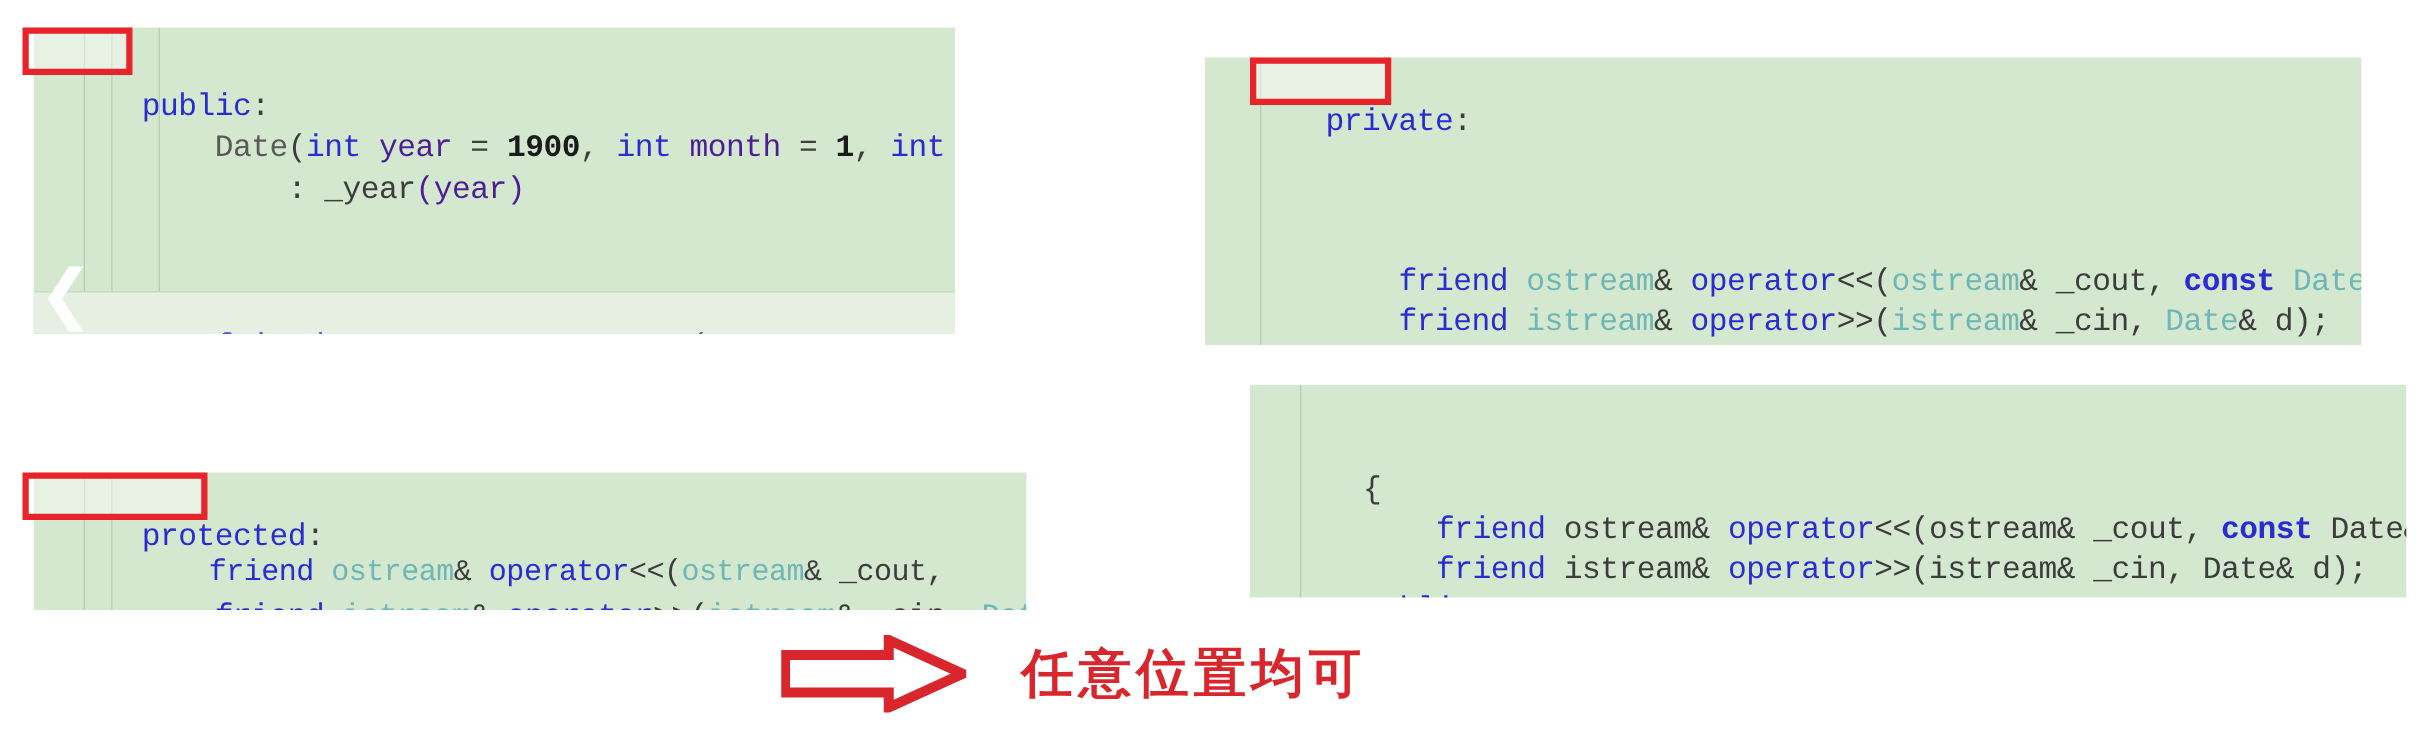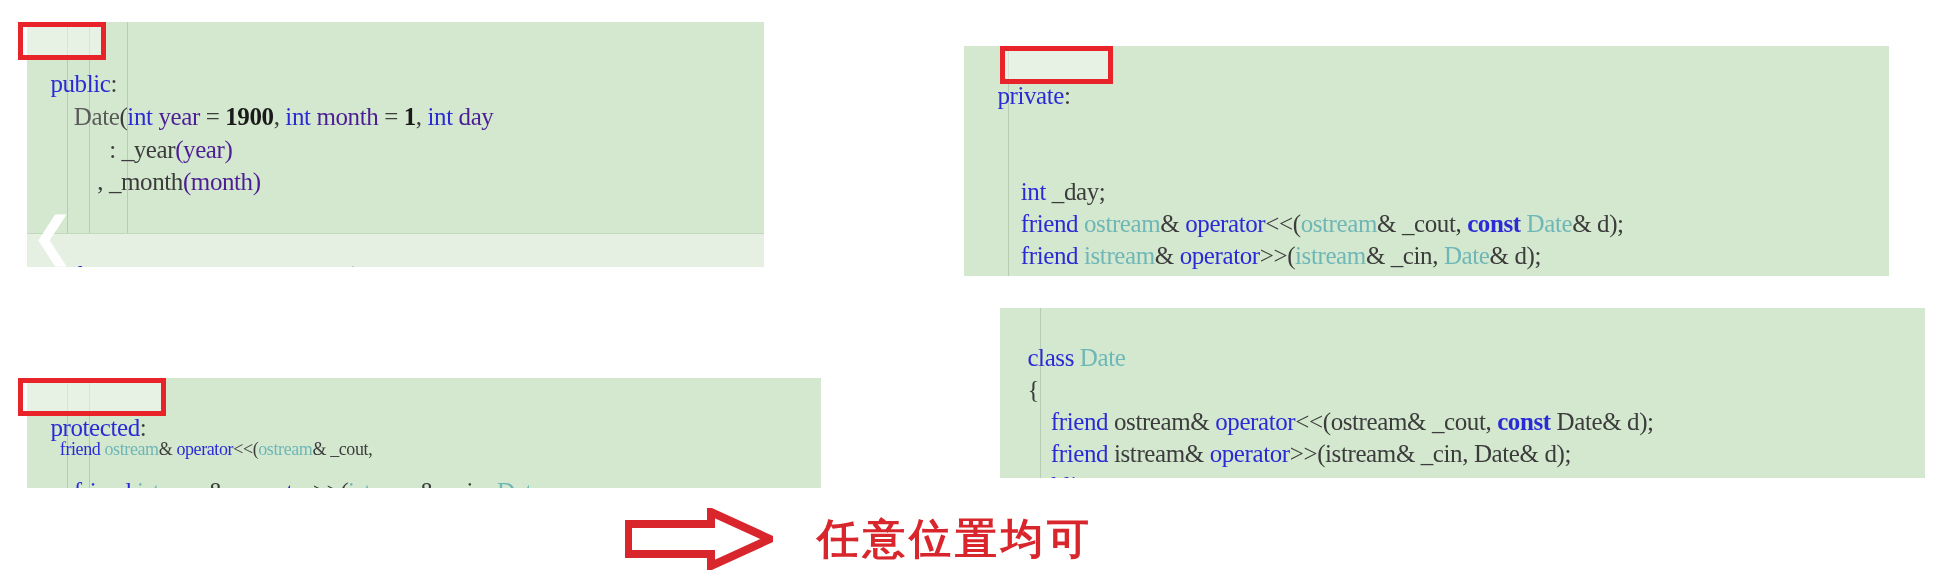--- a/index.html
+++ b/index.html
@@ -17,22 +17,23 @@
 
   
   .code-block {
     position: absolute;
     background: #d4e8cf;
     box-sizing: border-box;
     overflow: hidden;
   }
   .code-line {
     white-space: pre;
-    font-family: Liberation Serif, serif;
+    font-family: Liberation Mono, monospace;
     letter-spacing: -0.4px;
+    padding-left: 28px;
   }
   .code-line.hl {
     background: #e5f0e2;
     box-shadow: 0 -1px 0 #c3d9bd, 0 1px 0 #c3d9bd;
   }
 
   
   .guide {
     position: absolute;
     top: 0;
@@ -95,27 +96,24 @@
   <div class="guide" style="left:100px;"></div>
 
   <div class="code-line" style="position:absolute; left:0px; top:20px; font-size:25px;">
     <span class="kw">public</span><span class="plain">:</span>
   </div>
 
   <div class="code-line" style="position:absolute; left:0px; top:53px; font-size:25px;">
     <span class="dim">    Date</span><span class="plain">(</span><span class="kw">int</span><span class="ident"> year</span><span class="plain"> = </span><span class="num">1900</span><span class="plain">, </span><span class="kw">int</span><span class="ident"> month</span><span class="plain"> = </span><span class="num">1</span><span class="plain">, </span><span class="kw">int</span><span class="ident"> day</span>
   </div>
 
-  <div class="code-line" style="position:absolute; left:0px; top:86px; font-size:25px;margin-left:12px;">
+  <div class="code-line" style="position:absolute; left:0px; top:86px; font-size:25px;">
     <span class="plain">        : _year</span><span class="ident">(year)</span>
   </div>
 
-  <div class="code-line" style="position:absolute; left:0px; top:118px; font-size:25px;">
-    <span class="plain">        , _month</span><span class="ident">(month)</span>
-  </div>
 
 
   <div class="code-line" style="position:absolute; left:0px; top:182px; font-size:25px;">
     <span class="plain">    {}</span>
   </div>
 
   <div class="code-line hl" style="position:absolute; left:0px; top:212px; width:737px; font-size:25px;">
     <span class="kw">    friend</span><span class="type"> ostream</span><span class="plain">&amp;</span><span class="fn"> operator</span><span class="plain">&lt;&lt;(</span><span class="type">ostream</span><span class="plain">&amp; _cout, </span>
   </div>
 
@@ -125,65 +123,59 @@
 <div class="redbox" style="left:18px; top:22px; width:88px; height:38px;"></div>
 
 <div class="code-block" style="left:27px; top:378px; width:794px; height:110px;">
   <div class="guide" style="left:40px;"></div>
   <div class="guide" style="left:62px;"></div>
 
   <div class="code-line" style="position:absolute; left:0px; top:8px; font-size:25px;">
     <span class="kw">protected</span><span class="plain">:</span>
   </div>
 
-  <div class="code-line" style="position:absolute; left:0px; top:40px; font-size:18px;">
+  <div class="code-line" style="position:absolute; left:0px; top:40px; font-size:24px;">
     <span class="kw">    friend</span><span class="type"> ostream</span><span class="plain">&amp;</span><span class="fn"> operator</span><span class="plain">&lt;&lt;(</span><span class="type">ostream</span><span class="plain">&amp; _cout, </span>
   </div>
 
   <div class="code-line" style="position:absolute; left:0px; top:72px; font-size:25px;">
     <span class="kw">    friend</span><span class="type"> istream</span><span class="plain">&amp;</span><span class="fn"> operator</span><span class="plain">&gt;&gt;(</span><span class="type">istream</span><span class="plain">&amp; _cin, </span><span class="type">Date</span>
   </div>
 </div>
 
 <div class="redbox" style="left:18px; top:378px; width:148px; height:38px;"></div>
 
 <div class="code-block" style="left:964px; top:46px; width:925px; height:230px;">
   <div class="guide" style="left:44px;"></div>
 
   <div class="code-line" style="position:absolute; left:10px; top:8px; font-size:25px;">
     <span class="kw">private</span><span class="plain">:</span>
   </div>
 
 
 
-  <div class="code-line" style="position:absolute; left:10px; top:104px; font-size:25px;">
-    <span class="kw">    int</span><span class="plain"> _day;</span>
-  </div>
 
   <div class="code-line" style="position:absolute; left:10px; top:136px; font-size:25px;">
     <span class="kw">    friend</span><span class="type"> ostream</span><span class="plain">&amp;</span><span class="fn"> operator</span><span class="plain">&lt;&lt;(</span><span class="type">ostream</span><span class="plain">&amp; _cout, </span><span class="kwb">const</span><span class="type"> Date</span><span class="plain">&amp; d);</span>
   </div>
 
   <div class="code-line" style="position:absolute; left:10px; top:168px; font-size:25px;">
     <span class="kw">    friend</span><span class="type"> istream</span><span class="plain">&amp;</span><span class="fn"> operator</span><span class="plain">&gt;&gt;(</span><span class="type">istream</span><span class="plain">&amp; _cin, </span><span class="type">Date</span><span class="plain">&amp; d);</span>
   </div>
 
   <div class="code-line" style="position:absolute; left:0px; top:200px; font-size:25px;">
     <span class="plain">};</span>
   </div>
 </div>
 
 <div class="redbox" style="left:1000px; top:46px; width:113px; height:38px;"></div>
 
 <div class="code-block" style="left:1000px; top:308px; width:925px; height:170px;">
   <div class="guide" style="left:40px;"></div>
 
-  <div class="code-line" style="position:absolute; left:4px; top:8px; font-size:25px;">
-    <span class="kw">class</span><span class="type"> Date</span>
-  </div>
 
   <div class="code-line" style="position:absolute; left:4px; top:40px; font-size:25px;">
     <span class="plain">{</span>
   </div>
 
   <div class="code-line" style="position:absolute; left:4px; top:72px; font-size:25px;">
     <span class="kw">    friend</span><span class="plain"> ostream</span><span class="plain">&amp;</span><span class="fn"> operator</span><span class="plain">&lt;&lt;(</span><span class="plain">ostream</span><span class="plain">&amp; _cout, </span><span class="kwb">const</span><span class="plain"> Date</span><span class="plain">&amp; d);</span>
   </div>
 
   <div class="code-line" style="position:absolute; left:4px; top:104px; font-size:25px;">

